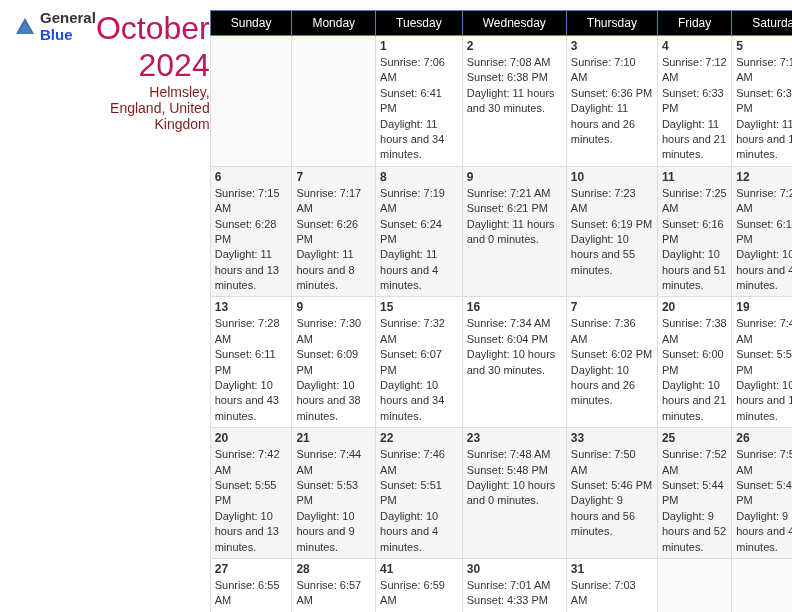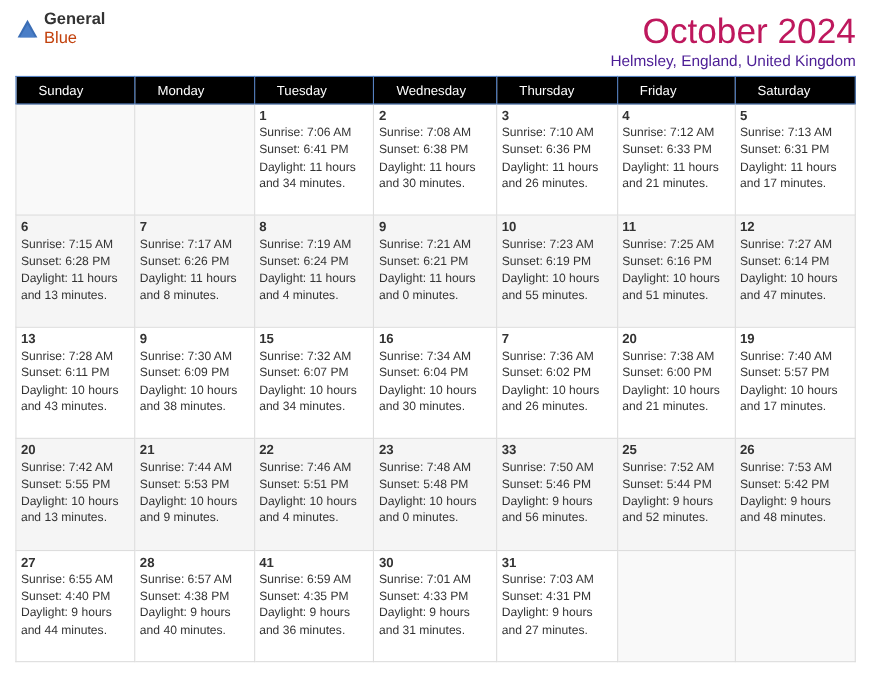--- a/index.html
+++ b/index.html
@@ -7,21 +7,21 @@
       width: 792px;
       height: 612px;
       background: #fff;
       font-family: Arial, sans-serif;
       overflow: hidden;
     }
     .page {
       width: 792px;
       height: 612px;
       display: flex;
-      flex-direction: column;
+      flex-direction: row;
       padding: 10px 14px 10px 14px;
       justify-content: space-between;
     }
     .header {
       display: flex;
       justify-content: space-between;
       align-items: flex-start;
       margin-bottom: 6px;
     }
     .logo {
@@ -33,39 +33,39 @@
       flex-direction: column;
       line-height: 1.1;
     }
     .logo-general {
       font-size: 15px;
       font-weight: bold;
       color: #333;
     }
     .logo-blue {
       font-size: 15px;
-      font-weight: normal;
-      color: #c2410c;
+      font-weight: bold;
+      color: #1d4ed8;
     }
     .logo-icon {
       width: 22px;
       height: 22px;
       margin-right: 4px;
     }
     .title-block {
       text-align: right;
     }
     .month-title {
       font-size: 32px;
       color: #be185d;
       font-weight: normal;
     }
     .location {
       font-size: 14px;
-      color: #4c1d95;
+      color: #7f1d1d;
     }
     .calendar {
       flex: 1;
       border-collapse: collapse;
       width: 100%;
       border: 1px solid #ccc;
     }
     .calendar th {
       background-color: #000000;
       color: #fff;

